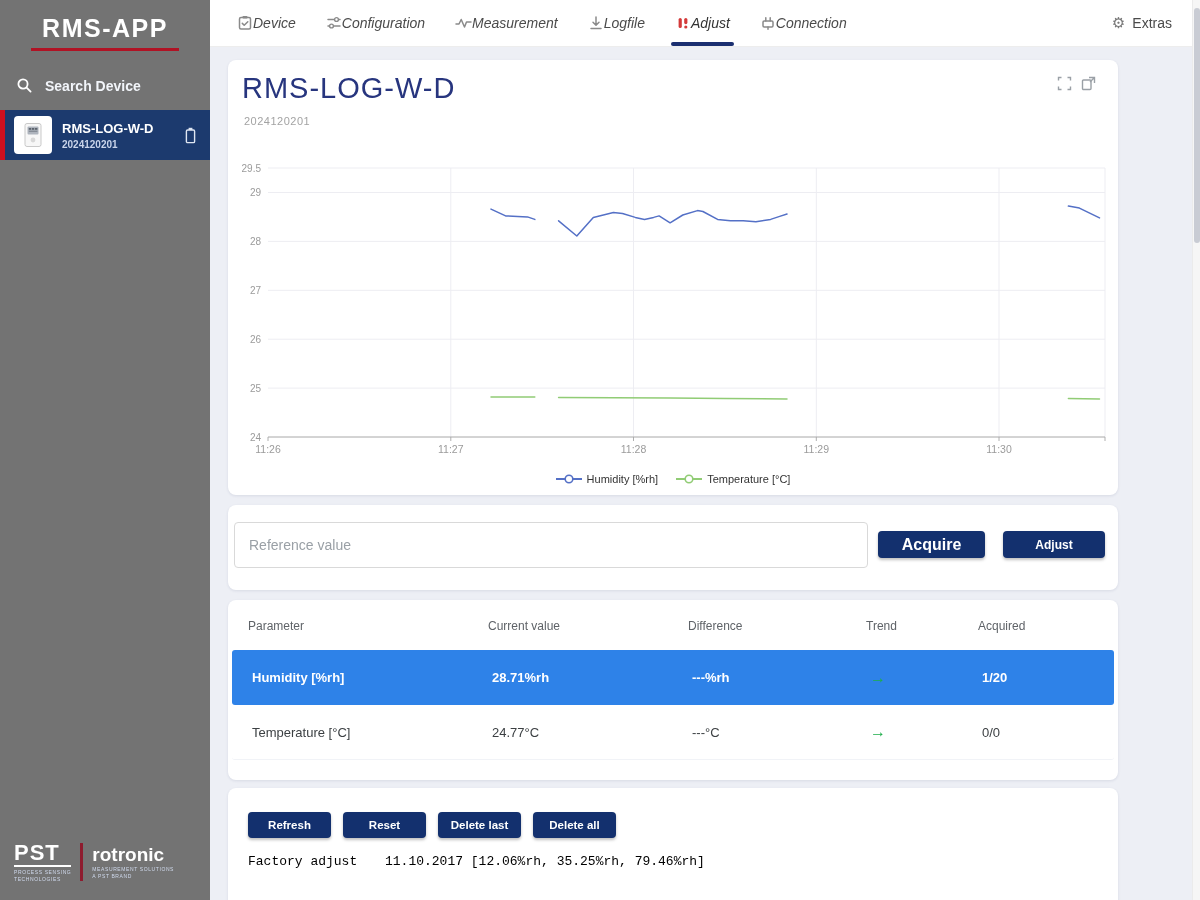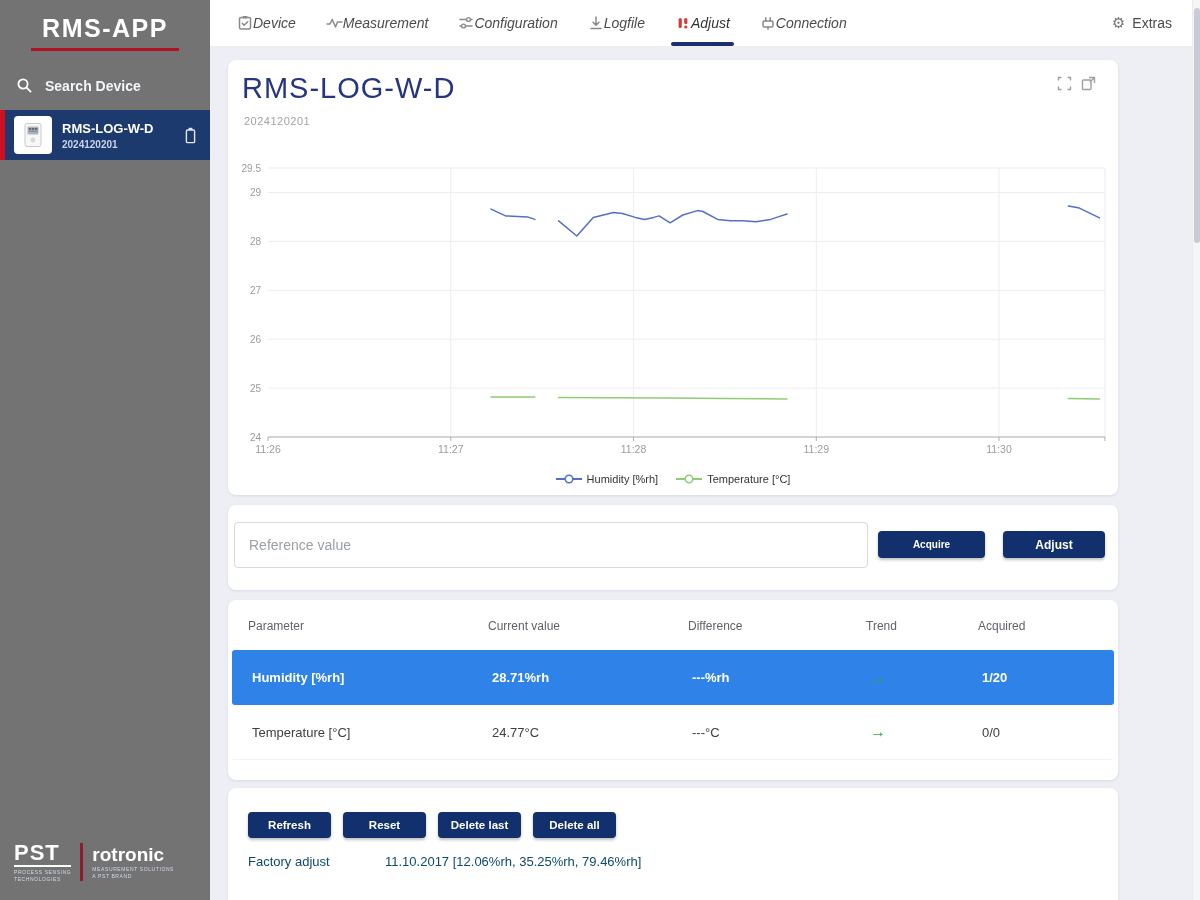--- a/index.html
+++ b/index.html
@@ -63,39 +63,39 @@
   
   .card-ref { margin-top:10px; height:85px; display:flex; align-items:center;
               padding:0 13px 6px 6px; }
   .ref-input { flex:1; height:46px; border:1px solid #d9d9d9; border-radius:4px;
                padding:0 14px; font-size:14px; color:#333; outline:none;
                font-family:"Liberation Sans", sans-serif; }
   .ref-input::placeholder { color:#9aa0a6; }
   .btn { background:#13306e; color:#fff; border:none; border-radius:4px; font-weight:bold;
          font-family:"Liberation Sans", sans-serif; cursor:pointer;
          box-shadow:0 2px 3px rgba(0,0,0,.25); }
-  .btn-acquire { width:107px; height:27px; font-size:10px; margin-left:10px; }
+  .btn-acquire { width:107px; height:27px; font-size:16px; margin-left:10px; }
   .btn-adjust  { width:102px; height:27px; font-size:12px; margin-left:18px; }
 
   
   .card-table { margin-top:10px; height:180px; padding-top:2px; }
   .trow { display:grid; grid-template-columns:240px 200px 178px 112px auto;
           align-items:center; padding-left:20px; }
   .thead { height:48px; font-size:12px; color:#5f6368; }
   .trow-data { height:55px; font-size:13px; color:#3c4043; margin:0 4px; border-radius:3px; }
   .trow-data.selected { background:#2e82e8; color:#fff; font-weight:bold; cursor:pointer; }
   .trow-data.normal { border-bottom:1px solid #f1f3f7; cursor:pointer; }
   .trend-cell { color:#1fae4b; font-size:16px; font-weight:bold; }
 
   
   .card-adj { margin-top:8px; height:160px; padding:12px 20px; }
   .adj-title { font-size:20px; font-weight:500; color:#3a3a3a; }
   .adj-btnrow { display:flex; gap:12px; margin-top:12px; }
   .btn-adj { width:83px; height:26px; font-size:11.5px; }
-  .adj-info-row { display:flex; margin-top:16px; font-size:13px; color:#0c4a6e; }
+  .adj-info-row { display:flex; margin-top:16px; font-size:13px; color:#000000;font-family:Liberation Mono, monospace; }
   .adj-label { width:137px; }
 
   
   .scrollbar { position:absolute; right:0; top:0; width:8px; height:900px; background:#f6f6f6;
                border-left:1px solid #ebebeb; z-index:10; }
   .scroll-thumb { position:absolute; top:8px; left:1px; width:6px; height:235px;
                   background:#c9ccd4; border-radius:3px; }
 
   .icon-stroke { stroke:#8a8a8a; fill:none; stroke-width:1.5; stroke-linecap:round; stroke-linejoin:round; }
 </style>
@@ -155,33 +155,33 @@
 <div class="topnav">
   <div class="tab">
     <svg width="16" height="16" viewBox="0 0 16 16">
       <rect class="icon-stroke" x="2.5" y="2.5" width="11" height="11.5" rx="1.5"></rect>
       <rect x="5.5" y="1" width="5" height="2.6" rx="0.8" fill="#8a8a8a"></rect>
       <path class="icon-stroke" d="M5.3 8.4 L7.2 10.3 L10.8 6.7"></path>
     </svg>
     <span>Device</span>
   </div>
   <div class="tab">
-    <svg width="17" height="16" viewBox="0 0 17 16">
-      <path class="icon-stroke" d="M1 9 h3 l2.2-4.5 L9.5 12 l2-5 h4.5"></path>
-    </svg>
-    <span>Measurement</span>
-  </div>
-  <div class="tab">
     <svg width="16" height="16" viewBox="0 0 16 16">
       <line class="icon-stroke" x1="2" y1="4.5" x2="14" y2="4.5"></line>
       <circle cx="10.5" cy="4.5" r="1.9" fill="#fff" stroke="#8a8a8a" stroke-width="1.4"></circle>
       <line class="icon-stroke" x1="2" y1="11" x2="14" y2="11"></line>
       <circle cx="5.5" cy="11" r="1.9" fill="#fff" stroke="#8a8a8a" stroke-width="1.4"></circle>
     </svg>
     <span>Configuration</span>
+  </div>
+  <div class="tab">
+    <svg width="17" height="16" viewBox="0 0 17 16">
+      <path class="icon-stroke" d="M1 9 h3 l2.2-4.5 L9.5 12 l2-5 h4.5"></path>
+    </svg>
+    <span>Measurement</span>
   </div>
   <div class="tab">
     <svg width="16" height="16" viewBox="0 0 16 16">
       <path class="icon-stroke" d="M8 2 v8 M5 7.3 L8 10.3 L11 7.3 M3 13.5 h10"></path>
     </svg>
     <span>Logfile</span>
   </div>
   <div class="tab active">
     <svg width="16" height="16" viewBox="0 0 16 16">
       <rect x="3.6" y="3" width="3.2" height="10" rx="1.6" fill="#d43a3a"></rect>

